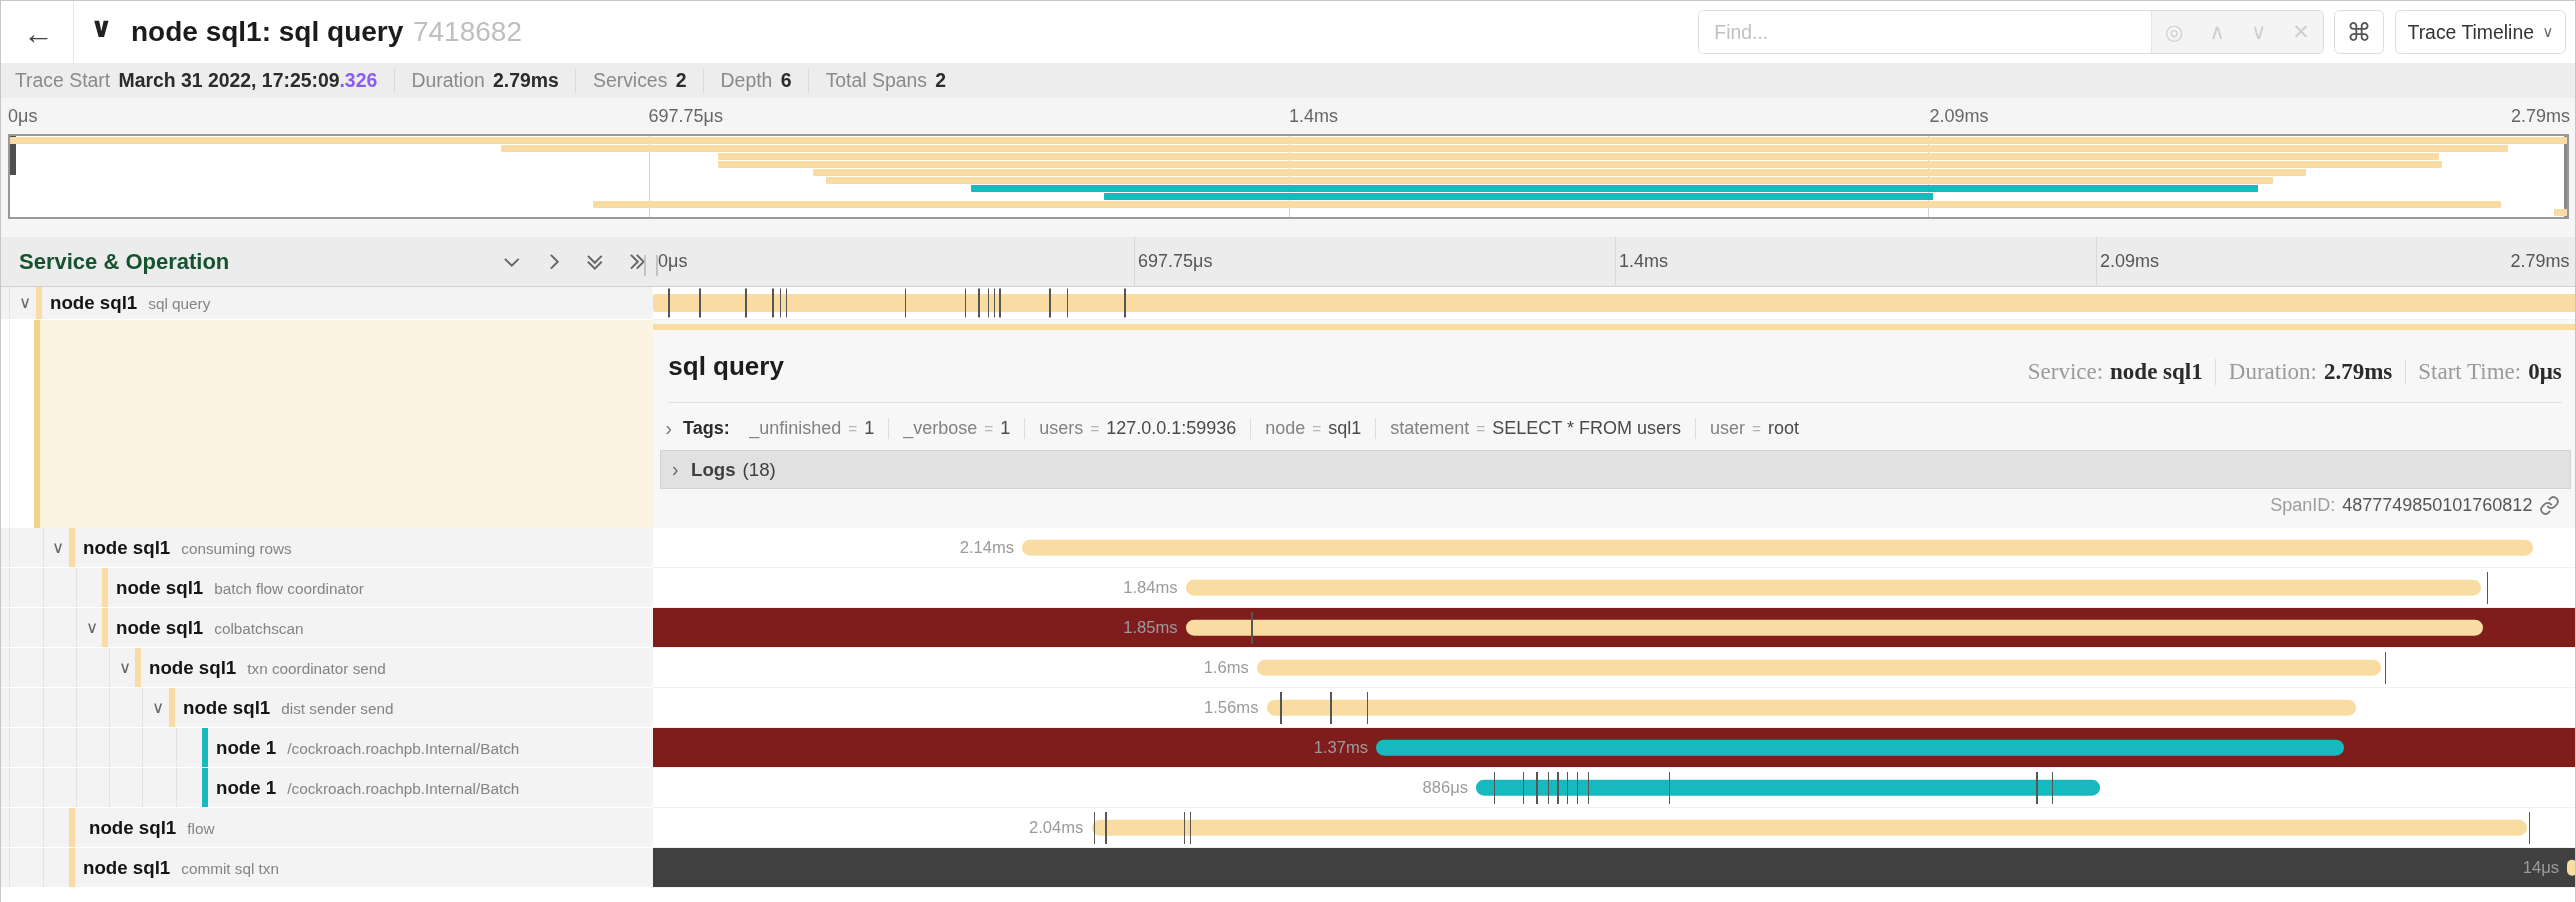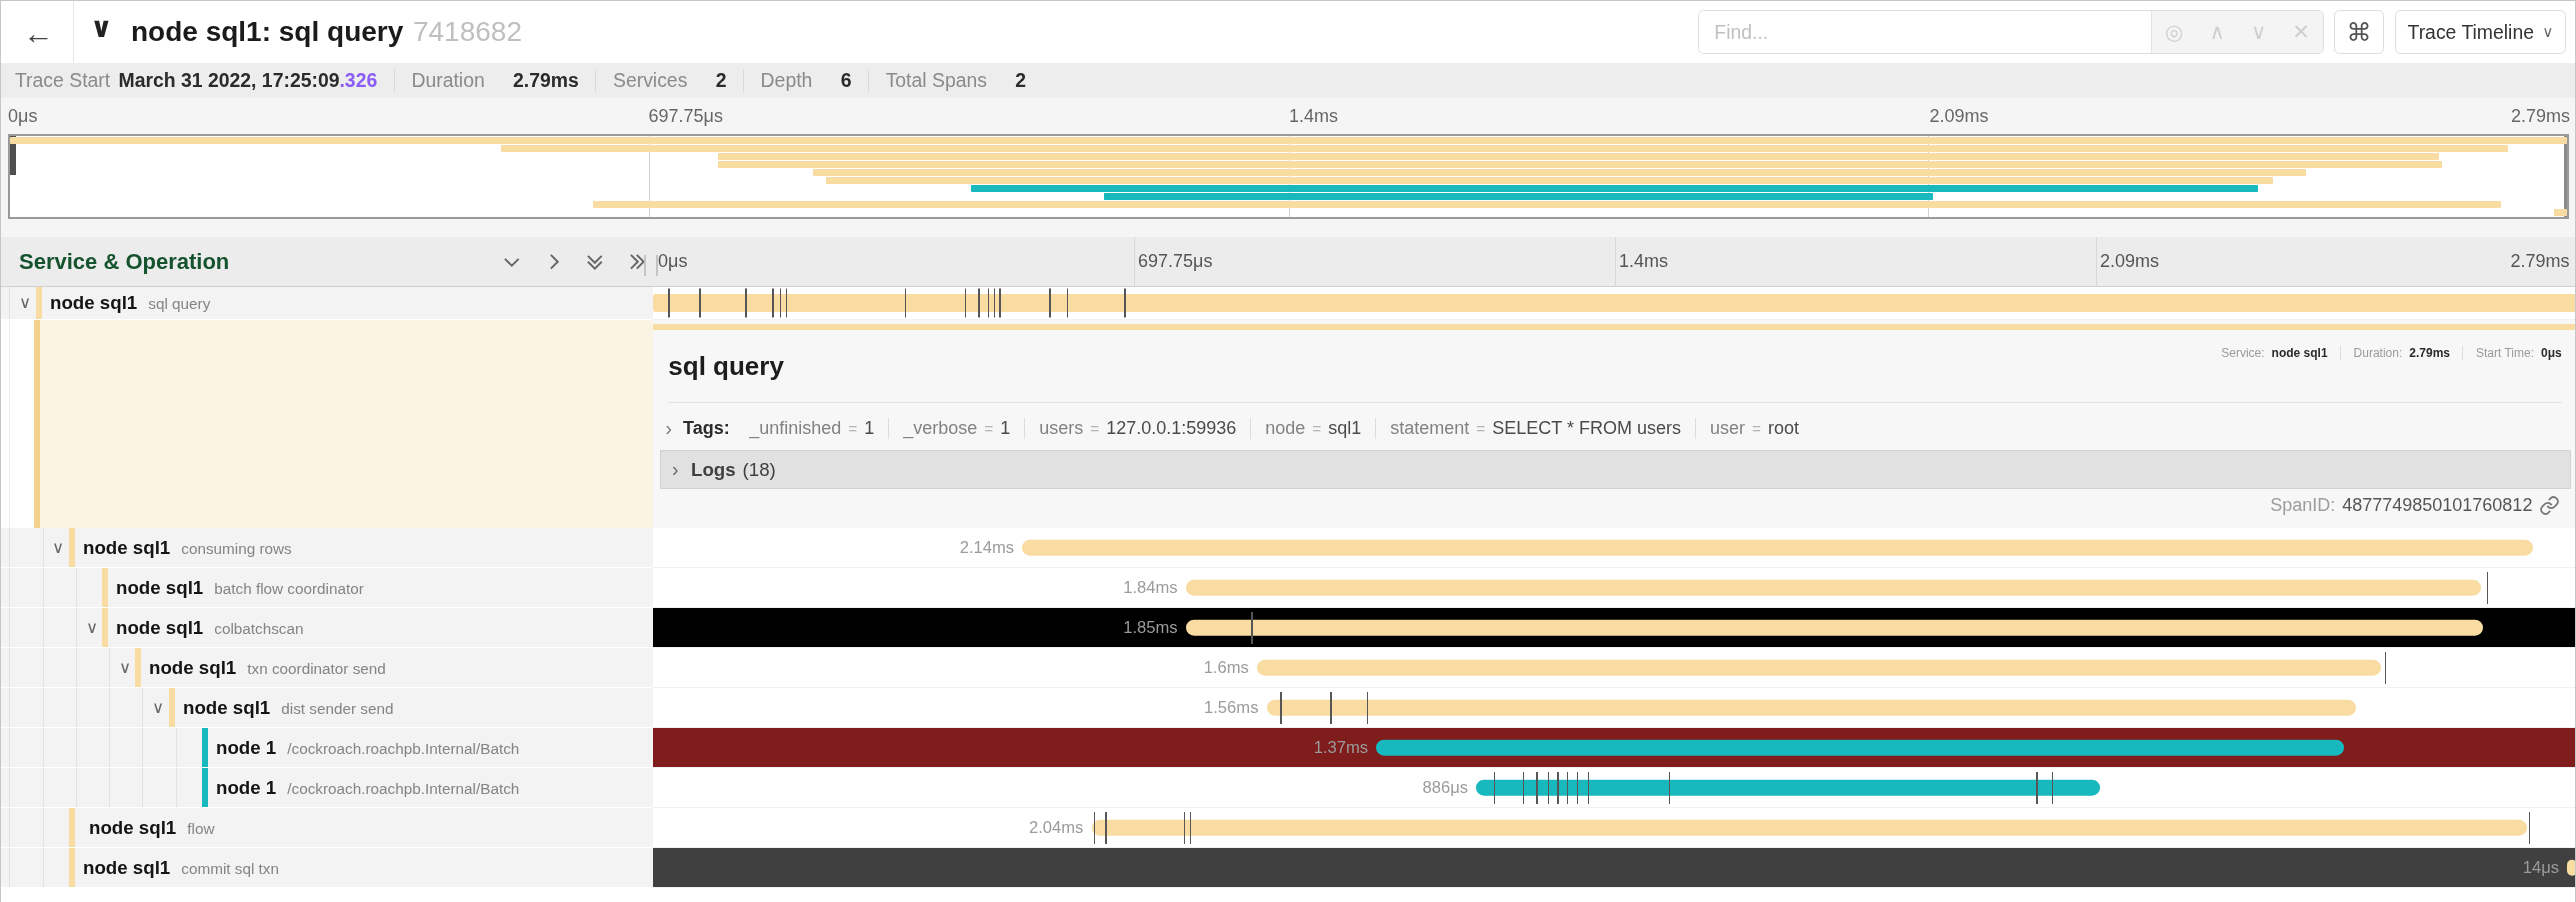--- a/index.html
+++ b/index.html
@@ -15,21 +15,21 @@
   .find-wrap{left:1697px;top:9px;width:626px;height:44px;border:1.4px solid #dcdcdc;border-radius:5.5px;background:#fff;display:flex;box-sizing:border-box;overflow:hidden;}
   .find-input{flex:1;border:0;outline:none;font-size:19.4px;color:#555;padding:0 15.3px;background:#fff;font-family:inherit;}
   .find-input::placeholder{color:#c0c0c0;}
   .find-tools{width:171px;background:#f4f4f4;border-left:1.4px solid #e4e4e4;display:flex;align-items:center;justify-content:space-around;color:#cfcfcf;font-size:21px;}
   .kbd-btn{left:2333px;top:9px;width:50px;height:44px;border:1.4px solid #dcdcdc;border-radius:5.5px;background:#fff;display:flex;align-items:center;justify-content:center;font-size:25px;color:#555;box-sizing:border-box;cursor:pointer;}
   .view-btn{left:2394px;top:9px;width:171px;height:44px;border:1.4px solid #dcdcdc;border-radius:5.5px;background:#fff;display:flex;align-items:center;justify-content:center;gap:8.3px;font-size:19.4px;color:#333;box-sizing:border-box;cursor:pointer;white-space:nowrap;}
   .view-caret{font-size:15.3px;color:#666;}
   
   .summary-bar{left:0;top:62px;width:100%;height:35px;background:#ededed;display:flex;align-items:center;padding-left:14px;box-sizing:border-box;font-size:19.4px;color:#8a8a8a;}
   .sum-item{display:flex;align-items:center;white-space:nowrap;}
-  .sum-item + .sum-item{border-left:1.4px solid #d9d9d9;margin-left:16.6px;padding-left:16.6px;gap:20px;}
+  .sum-item + .sum-item{border-left:1.4px solid #d9d9d9;margin-left:16.6px;padding-left:16.6px;}
   .sum-label{margin-right:8.3px;}
   .sum-value{color:#2b2b2b;font-weight:bold;}
   .sum-muted{color:#8b5cf6;font-weight:bold;}
   
   .mini-section{left:0;top:97px;width:100%;height:139px;background:#f5f5f5;}
   .mini-labels{left:7px;top:8.3px;width:2562px;height:23.6px;font-size:18px;color:#666;}
   .mini-canvas{left:7px;top:36px;width:2561px;height:85px;background:#fff;border:2.1px solid #999;box-sizing:border-box;cursor:crosshair;}
   .mini-grid{top:0;width:0.7px;height:100%;background:#d2d2d2;}
   .mini-bar{border-radius:0.7px;}
   .scrub-left{left:0;top:0;width:6.2px;height:39px;background:#4f4f4f;}
@@ -56,21 +56,21 @@
   .log-tick{position:absolute;top:50%;transform:translateY(-50%);width:1.4px;height:32px;background:#565656;z-index:2;}
   .dur-label{position:absolute;top:50%;transform:translate(calc(-100% - 8.3px),-50%);font-size:16.6px;color:#9b9b9b;white-space:nowrap;z-index:2;}
   
   .detail-left{left:0;top:319px;width:652px;height:208px;background:#fff;border-right:0.7px solid #e4e4e4;box-sizing:border-box;z-index:3;}
   .detail-left-guide{left:8.3px;top:0;width:0.7px;height:100%;background:#ececec;}
   .detail-left-accent{left:33px;top:0;width:6.2px;height:100%;background:#f5d28c;}
   .detail-left-cream{left:39px;top:0;width:613px;height:100%;background:#fcf4e3;}
   .detail-panel{left:652px;top:319px;width:1924px;height:208px;background:#f7f7f7;z-index:3;}
   .detail-topbar{left:0;top:4.2px;width:100%;height:6.2px;background:#F8DCA1;}
   .detail-title{left:15.3px;top:30.5px;font-size:26px;font-weight:bold;color:#1d1d1d;}
-  .detail-meta{right:15.3px;top:26px;font-size:12px;color:#9a9a9a;display:flex;gap:0;align-items:center;white-space:nowrap;}
+  .detail-meta{right:15.3px;top:39px;font-size:23px;color:#9a9a9a;display:flex;gap:0;align-items:center;white-space:nowrap;font-family:Liberation Serif, serif;}
   .meta-item{display:flex;gap:7px;}
   .meta-item + .meta-item{border-left:1.4px solid #dcdcdc;margin-left:12.5px;padding-left:12.5px;}
   .meta-value{color:#2b2b2b;font-weight:bold;}
   .detail-divider{left:15.3px;top:82px;width:1894px;height:1.4px;background:#e2e2e2;}
   .tags-row{left:7px;top:92px;height:33px;display:flex;align-items:center;font-size:18px;color:#555;cursor:pointer;}
   .tags-caret{color:#777;font-size:19.4px;margin:0 11px 0 5.5px;}
   .tags-title{font-weight:bold;color:#2b2b2b;margin-right:5.5px;}
   .tag-item{display:flex;align-items:center;gap:7px;padding:0 14px;white-space:nowrap;}
   .tag-item + .tag-item{border-left:1.4px solid #dddddd;}
   .tag-key{color:#828282;}
@@ -245,21 +245,21 @@
         <div class="log-tick" style="left: 95.3%;"></div>
       </div>
       <div class="abs tree-row" style="top: 321px; height: 40px;">
         <div class="abs tree-guide" style="left: 8.3px;"></div>
         <div class="abs tree-guide" style="left: 42px;"></div>
         <div class="abs tree-guide" style="left: 75px;"></div>
         <div class="abs tree-caret" style="left: 85px;">∨</div>
         <div class="abs tree-accent" style="left: 101px; background: rgb(248, 220, 161);"></div>
         <div class="abs tree-svc" style="left: 115px;">node sql1<span class="tree-op">colbatchscan</span></div>
       </div>
-      <div class="abs bar-row" style="top: 321px; height: 40px; background: #000000;">
+      <div class="abs bar-row" style="top: 321px; height: 40px; background: #7f1d1d;">
         <span class="dur-label" style="left: 27.7%;">1.85ms</span>
         <div class="span-bar" style="left: 27.7%; width: 67.4%; background: rgb(248, 220, 161);"></div>
         <div class="log-tick" style="left: 31.1%;"></div>
       </div>
       <div class="abs tree-row" style="top: 361px; height: 40px;">
         <div class="abs tree-guide" style="left: 8.3px;"></div>
         <div class="abs tree-guide" style="left: 42px;"></div>
         <div class="abs tree-guide" style="left: 75px;"></div>
         <div class="abs tree-guide" style="left: 108px;"></div>
         <div class="abs tree-caret" style="left: 118px;">∨</div>

